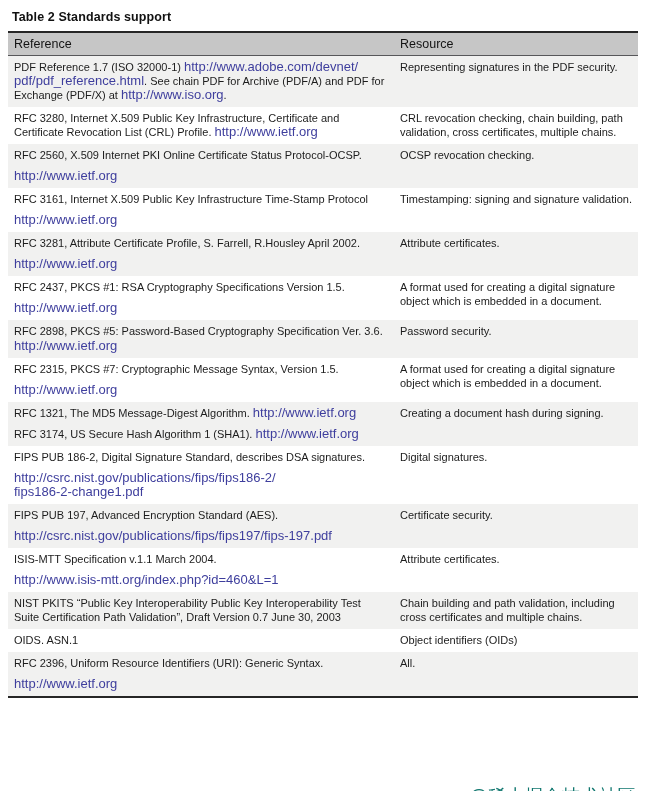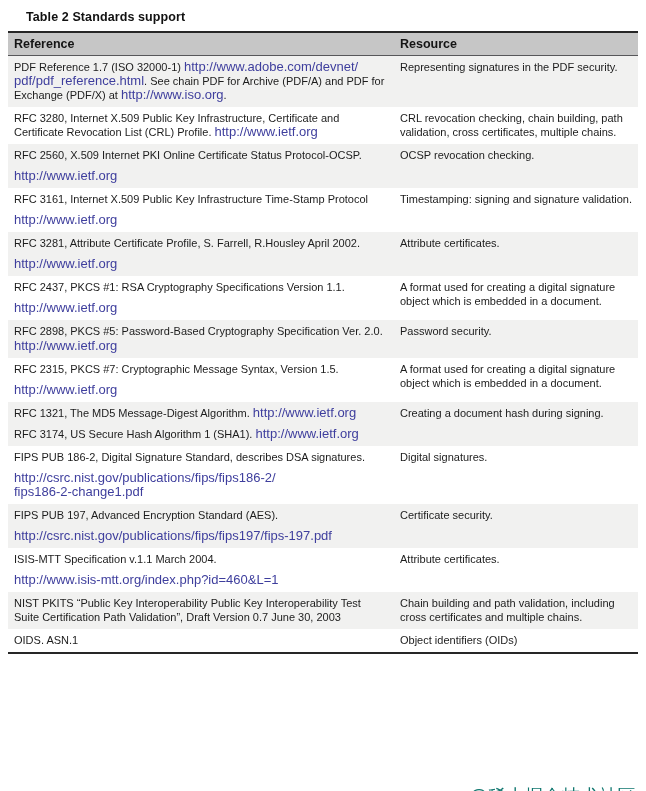--- a/index.html
+++ b/index.html
@@ -1,24 +1,24 @@
 <!DOCTYPE html>
 <html style="--link: #3e3e9d; --header-bg: #c6c6c6; --zebra-bg: #f1f1f0; --border: #262626;"><head>
 <meta charset="utf-8">
 <style>
   html,body{margin:0;padding:0;background:#ffffff;}
   body{width:646px;height:791px;font-family:"Liberation Sans",sans-serif;-webkit-font-smoothing:antialiased;}
   .page{position:relative;width:646px;height:791px;background:#fff;overflow:hidden;}
-  .doc-title{margin:10px 0 7px 26px;font-size:12.5px;font-weight:bold;color:#111;letter-spacing:0.1px;}
+  .doc-title{margin:10px 0 7px 12px;font-size:12.5px;font-weight:bold;color:#111;letter-spacing:0.1px;}
   table.std{border-collapse:collapse;margin-left:8px;width:630px;table-layout:fixed;
             border-top:2px solid var(--border,#262626);border-bottom:2px solid var(--border,#262626);}
   col.c-ref{width:390px;}
   col.c-feat{width:240px;}
   thead th{background:var(--header-bg,#c6c6c6);border-bottom:1px solid #57575a;text-align:left;
-           font-size:12.5px;font-weight:bold;color:#141414;padding:4px 0 4px 6px;}
+           font-size:12.5px;font-weight:normal;color:#141414;padding:4px 0 4px 6px;}
   thead th.feat{padding-left:2px;}
   td{vertical-align:top;font-size:11px;color:#1c1c1c;padding:4px 6px 5px 6px;}
   td.feat{padding-left:2px;padding-right:6px;line-height:14px;}
   tr.zebra td{background:var(--zebra-bg,#f1f1f0);}
   .para{margin:0;}
   .para + .para{margin-top:7px;}
   .para.tight{margin-top:1px;}
   .line{line-height:14px;white-space:normal;}
   .t{color:#1c1c1c;}
   .link{color:var(--link,#3e3e9d);font-size:13px;cursor:pointer;}
@@ -91,32 +91,32 @@
             </div>
             <div class="para">
               <div class="line"><span class="link">http://www.ietf.org</span></div>
             </div>
           </td>
           <td class="feat">Attribute certificates.</td>
         </tr>
         <tr>
           <td>
             <div class="para">
-              <div class="line"><span class="t">RFC 2437, PKCS #1: RSA Cryptography Specifications Version 1.1.</span></div>
+              <div class="line"><span class="t">RFC 2437, PKCS #1: RSA Cryptography Specifications Version 1.5.</span></div>
             </div>
             <div class="para">
               <div class="line"><span class="link">http://www.ietf.org</span></div>
             </div>
           </td>
           <td class="feat">A format used for creating a digital signature object which is embedded in a document.</td>
         </tr>
         <tr class="zebra">
           <td>
             <div class="para">
-              <div class="line"><span class="t">RFC 2898, PKCS #5: Password-Based Cryptography Specification Ver. 2.0.</span></div>
+              <div class="line"><span class="t">RFC 2898, PKCS #5: Password-Based Cryptography Specification Ver. 3.6.</span></div>
             </div>
             <div class="para tight">
               <div class="line"><span class="link">http://www.ietf.org</span></div>
             </div>
           </td>
           <td class="feat">Password security.</td>
         </tr>
         <tr>
           <td>
             <div class="para">
@@ -183,17 +183,28 @@
           <td class="feat">Chain building and path validation, including cross certificates and multiple chains.</td>
         </tr>
         <tr>
           <td>
             <div class="para">
               <div class="line"><span class="t">OIDS. ASN.1</span></div>
             </div>
           </td>
           <td class="feat">Object identifiers (OIDs)</td>
         </tr>
+        <tr class="zebra">
+          <td>
+            <div class="para">
+              <div class="line"><span class="t">RFC 2396, Uniform Resource Identifiers (URI): Generic Syntax.</span></div>
+            </div>
+            <div class="para">
+              <div class="line"><span class="link">http://www.ietf.org</span></div>
+            </div>
+          </td>
+          <td class="feat">All.</td>
+        </tr>
       </tbody>
   </table>
 
   <div class="watermark">@稀土掘金技术社区</div>
 </div>
 
 </body></html>

